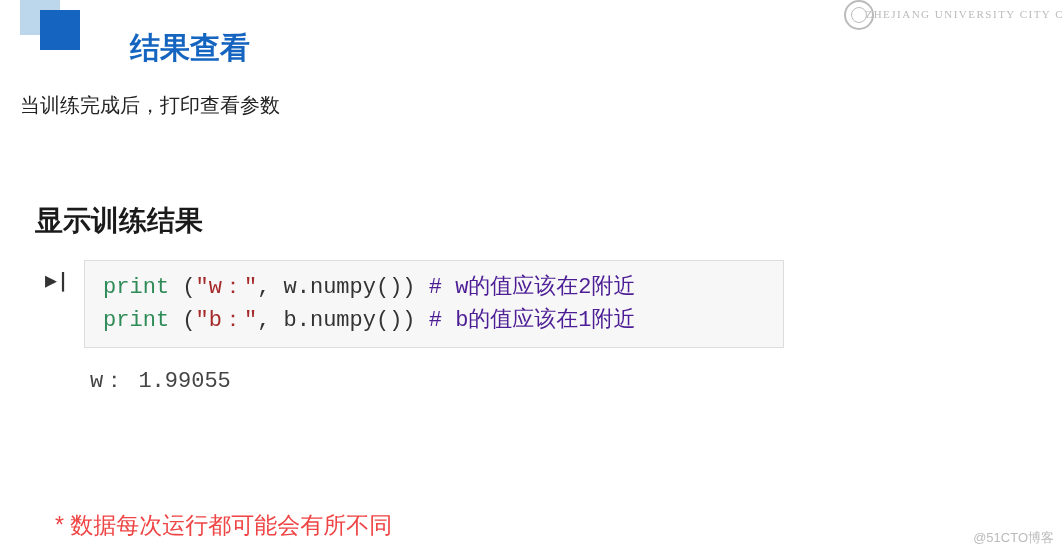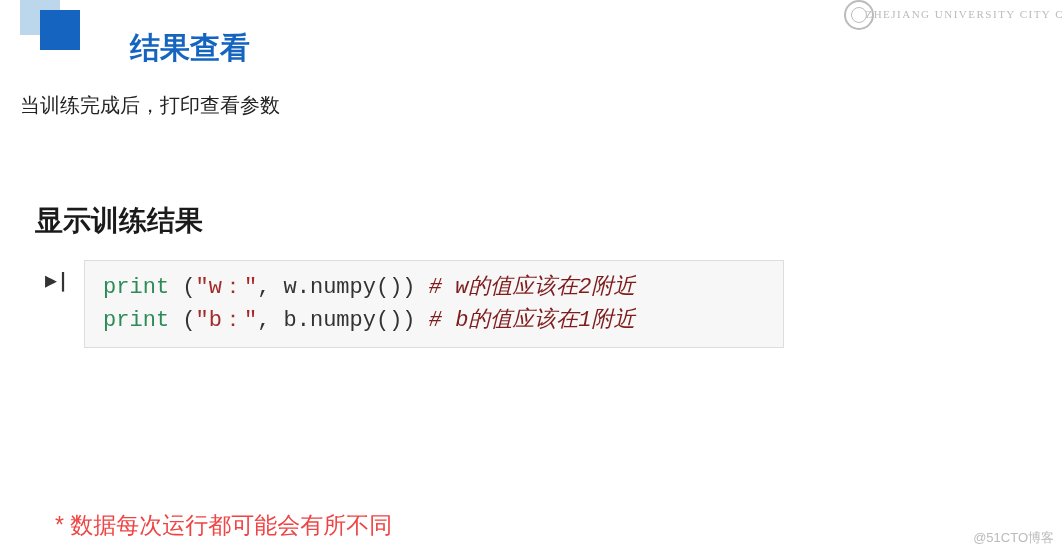--- a/index.html
+++ b/index.html
@@ -115,22 +115,21 @@
     .code-keyword {
       color: #2e8b57;
     }
     .code-string {
       color: #a52a2a;
     }
     .code-normal {
       color: #333;
     }
     .code-comment {
-      color: #7f1d1d;
-      font-style: italic;
+      color: #4c1d95;
     }
     .output-block {
       position: absolute;
       top: 365px;
       left: 90px;
       font-family: "Courier New", monospace;
       font-size: 22px;
       line-height: 1.5;
       color: #444;
     }
@@ -172,17 +171,18 @@
     <div>
       <span class="code-keyword">print</span><span class="code-normal"> </span><span class="code-normal">(</span><span class="code-string">"w："</span><span class="code-normal">, w.numpy())</span><span class="code-normal">  </span><span class="code-comment"># w的值应该在2附近</span>
     </div>
     <div>
       <span class="code-keyword">print</span><span class="code-normal"> </span><span class="code-normal">(</span><span class="code-string">"b："</span><span class="code-normal">, b.numpy())</span><span class="code-normal">  </span><span class="code-comment"># b的值应该在1附近</span>
     </div>
   </div>
 </div>
 
 <div class="output-block">
+  <div>w： 1.99055</div>
 </div>
 
 <div class="footnote">* 数据每次运行都可能会有所不同</div>
 
 <div class="watermark">@51CTO博客</div>
 
 </body></html>

